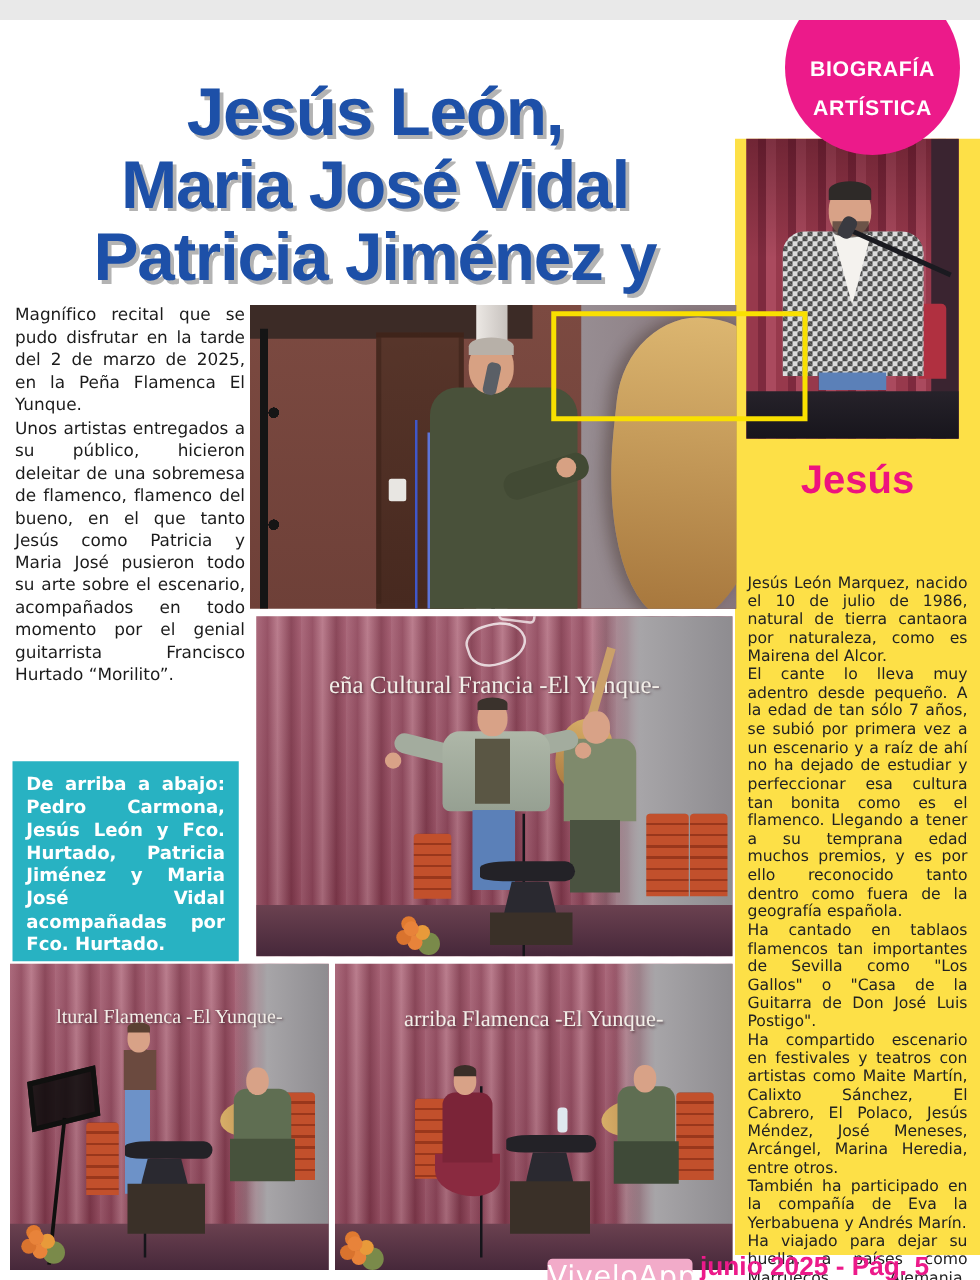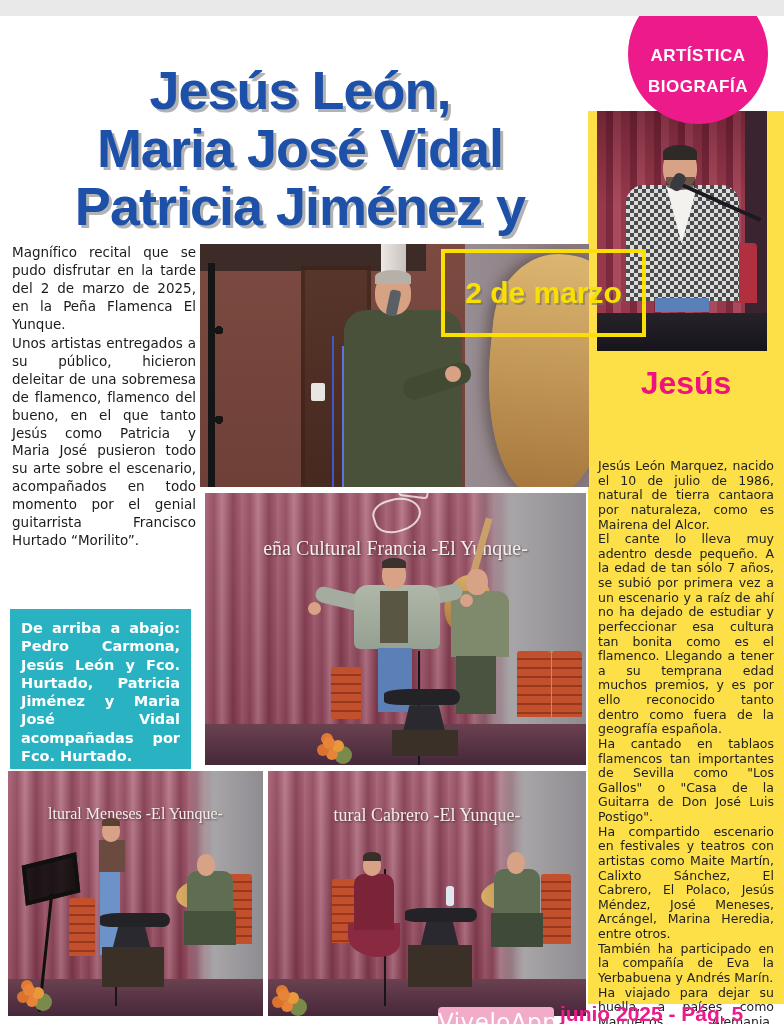--- a/index.html
+++ b/index.html
@@ -192,22 +192,22 @@
 
 <div class="page">
 
   <h1 class="main-title" style="margin:0;">
     <span>Jesús León,</span>
     <span>Maria José Vidal</span>
     <span>Patricia Jiménez y</span>
   </h1>
 
   <div class="badge">
+    <span>BIOGRAFÍA</span>
     <span>ARTÍSTICA</span>
-    <span>BIOGRAFÍA</span>
   </div>
 
   <div class="article-col">
     <p>Magnífico recital que se pudo disfrutar en la tarde del 2 de marzo de 2025, en la Peña Flamenca El Yunque.</p>
     <p>Unos artistas entregados a su público, hicieron deleitar de una sobremesa de flamenco, flamenco del bueno, en el que tanto Jesús como Patricia y Maria José pusieron todo su arte sobre el escenario, acompañados en todo momento por el genial guitarrista Francisco Hurtado “Morilito”.</p>
   </div>
 
   <div class="caption-box">
     <span>De arriba a abajo: Pedro Carmona, Jesús León y Fco. Hurtado, Patricia Jiménez y Maria José Vidal acompañadas por Fco. Hurtado.</span>
   </div>
@@ -225,21 +225,20 @@
     <div class="p1-stand"></div>
     <div class="p1-shirt"></div>
     <div class="p1-arm"></div>
     <div class="p1-hand"></div>
     <div class="p1-head"></div>
     <div class="p1-hair"></div>
     <div class="p1-mic"></div>
   </div>
 
   <div class="date-box">
-    <span>2 de marzo</span>
   </div>
 
   <div class="photo photo-middle stage">
     <div class="gray-curtain"></div>
     <div class="stage-floor"></div>
     <div class="doodle"></div>
     <div class="stage-banner">eña Cultural Francia  -El Yunque-</div>
     <div class="chair p2-chair-l"></div>
     <div class="chair p2-chair-r1"></div>
     <div class="chair p2-chair-r2"></div>
@@ -260,21 +259,21 @@
     <div class="p2-hand-r"></div>
     <div class="anvil-top p2-anvil-top"></div>
     <div class="anvil-base p2-anvil-base"></div>
     <div class="p2-table"></div>
     <div class="flowers p2-flowers"></div>
   </div>
 
   <div class="photo photo-bl stage">
     <div class="gray-curtain"></div>
     <div class="stage-floor"></div>
-    <div class="stage-banner bl-banner">ltural Meneses  -El Yunque-</div>
+    <div class="stage-banner bl-banner">ltural Flamenca  -El Yunque-</div>
     <div class="chair bl-chair"></div>
     <div class="chair bl-chair2"></div>
     <div class="bl-stand-leg"></div>
     <div class="bl-stand"></div>
     <div class="mic-line bl-mic"></div>
     <div class="bl-w-jeans"></div>
     <div class="bl-w-top"></div>
     <div class="head bl-w-head"></div>
     <div class="bl-w-hair"></div>
     <div class="bl-guitar"></div>
@@ -283,21 +282,21 @@
     <div class="head bl-g-head"></div>
     <div class="anvil-top bl-anvil-top"></div>
     <div class="anvil-base bl-anvil-base"></div>
     <div class="bl-table"></div>
     <div class="flowers bl-flowers"></div>
   </div>
 
   <div class="photo photo-br stage">
     <div class="gray-curtain"></div>
     <div class="stage-floor"></div>
-    <div class="stage-banner br-banner">tural Cabrero  -El Yunque-</div>
+    <div class="stage-banner br-banner">arriba Flamenca  -El Yunque-</div>
     <div class="chair br-chair-l"></div>
     <div class="chair br-chair-r"></div>
     <div class="mic-line br-mic"></div>
     <div class="br-w-skirt"></div>
     <div class="br-w-dress"></div>
     <div class="head br-w-head"></div>
     <div class="br-w-hair"></div>
     <div class="br-bottle"></div>
     <div class="br-guitar"></div>
     <div class="br-g-shirt"></div>

